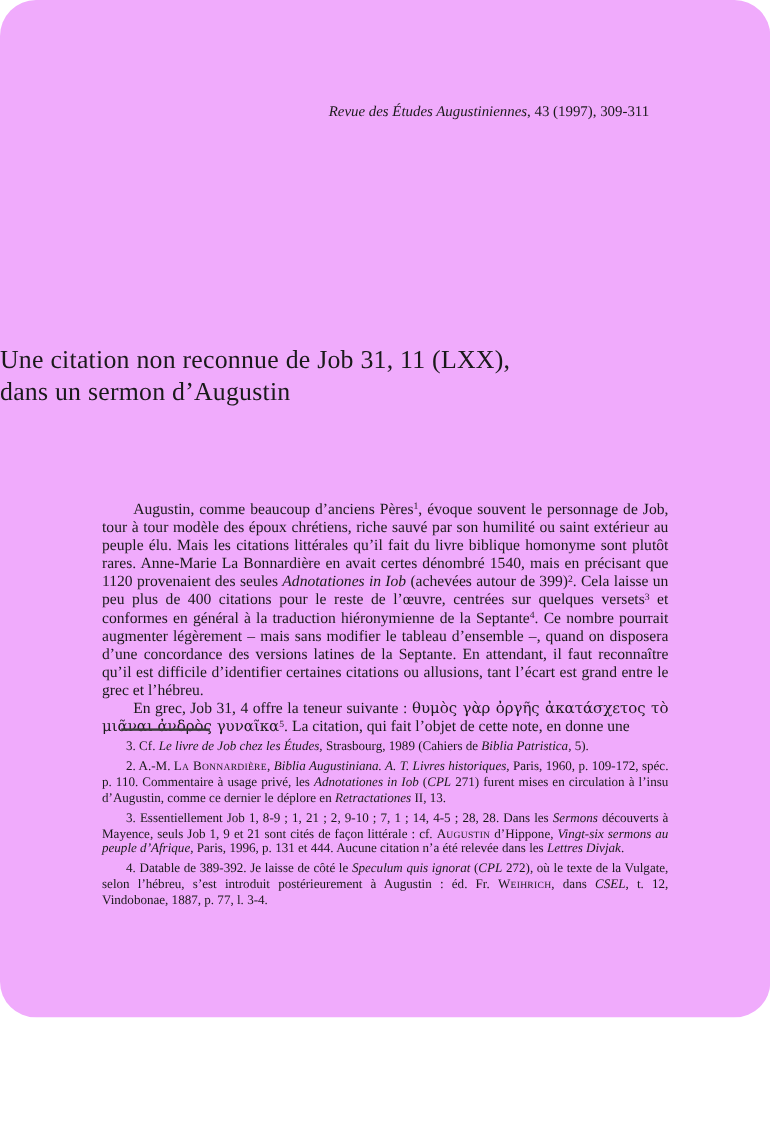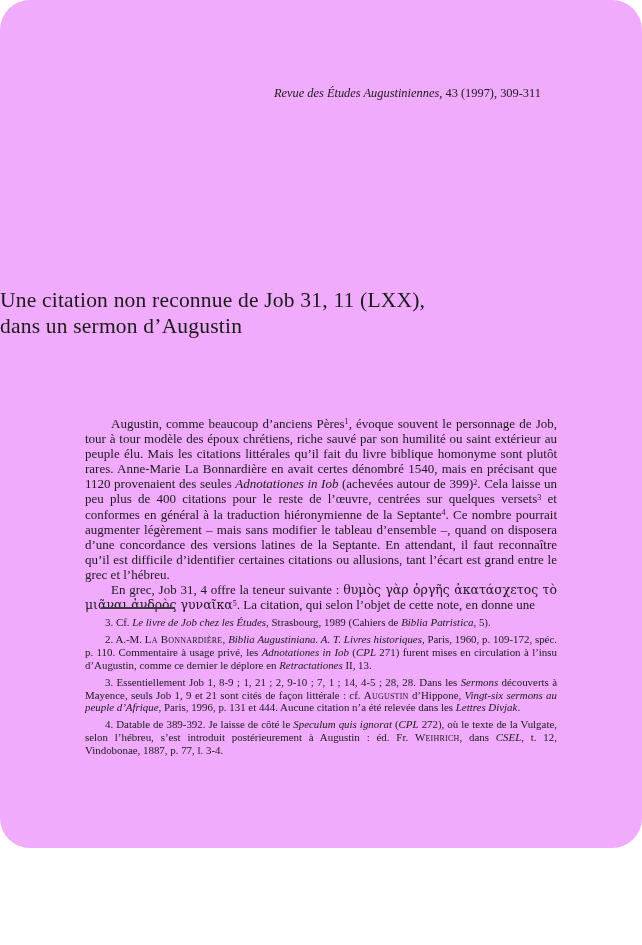--- a/index.html
+++ b/index.html
@@ -100,21 +100,21 @@
     <span class="journal">Revue des Études Augustiniennes</span><span>, 43 (1997), 309-311</span>
   </div>
 
   <h1 class="title">
     <div>Une citation non reconnue de Job 31, 11 (LXX),</div>
     <div>dans un sermon d’Augustin</div>
   </h1>
 
   <div class="body-text">
     <p><span class="seg-normal">Augustin, comme beaucoup d’anciens Pères</span><span class="seg-sup">1</span><span class="seg-normal">, évoque souvent le personnage de Job, tour à tour modèle des époux chrétiens, riche sauvé par son humilité ou saint extérieur au peuple élu. Mais les citations littérales qu’il fait du livre biblique homonyme sont plutôt rares. Anne-Marie La Bonnardière en avait certes dénombré 1540, mais en précisant que 1120 provenaient des seules </span><span class="seg-italic">Adnotationes in Iob</span><span class="seg-normal"> (achevées autour de 399)</span><span class="seg-sup">2</span><span class="seg-normal">. Cela laisse un peu plus de 400 citations pour le reste de l’œuvre, centrées sur quelques versets</span><span class="seg-sup">3</span><span class="seg-normal"> et conformes en général à la traduction hiéronymienne de la Septante</span><span class="seg-sup">4</span><span class="seg-normal">. Ce nombre pourrait augmenter légèrement – mais sans modifier le tableau d’ensemble –, quand on disposera d’une concordance des versions latines de la Septante. En attendant, il faut reconnaître qu’il est difficile d’identifier certaines citations ou allusions, tant l’écart est grand entre le grec et l’hébreu.</span></p>
-    <p><span class="seg-normal">En grec, Job 31, 4 offre la teneur suivante : </span><span class="seg-greek">θυμὸς γὰρ ὀργῆς ἀκατάσχετος τὸ μιᾶναι ἀνδρὸς γυναῖκα</span><span class="seg-sup">5</span><span class="seg-normal">. La citation, qui selon l’objet de cette note, en donne une</span></p>
+    <p><span class="seg-normal">En grec, Job 31, 4 offre la teneur suivante : </span><span class="seg-greek">θυμὸς γὰρ ὀργῆς ἀκατάσχετος τὸ μιᾶναι ἀνδρὸς γυναῖκα</span><span class="seg-sup">5</span><span class="seg-normal">. La citation, qui fait l’objet de cette note, en donne une</span></p>
   </div>
 
   <div class="fnrule"></div>
 
   <div class="footnotes">
     <p><span class="seg-normal">3. Cf. </span><span class="seg-italic">Le livre de Job chez les Études,</span><span class="seg-normal"> Strasbourg, 1989 (Cahiers de </span><span class="seg-italic">Biblia Patristica,</span><span class="seg-normal"> 5).</span></p>
     <p><span class="seg-normal">2. A.-M. </span><span class="seg-smallcaps">La Bonnardière,</span><span class="seg-normal"> </span><span class="seg-italic">Biblia Augustiniana. A. T. Livres historiques,</span><span class="seg-normal"> Paris, 1960, p. 109-172, spéc. p. 110. Commentaire à usage privé, les </span><span class="seg-italic">Adnotationes in Iob</span><span class="seg-normal"> (</span><span class="seg-italic">CPL</span><span class="seg-normal"> 271) furent mises en circulation à l’insu d’Augustin, comme ce dernier le déplore en </span><span class="seg-italic">Retractationes</span><span class="seg-normal"> II, 13.</span></p>
     <p><span class="seg-normal">3. Essentiellement Job 1, 8-9 ; 1, 21 ; 2, 9-10 ; 7, 1 ; 14, 4-5 ; 28, 28. Dans les </span><span class="seg-italic">Sermons</span><span class="seg-normal"> découverts à Mayence, seuls Job 1, 9 et 21 sont cités de façon littérale : cf. </span><span class="seg-smallcaps">Augustin</span><span class="seg-normal"> d’Hippone, </span><span class="seg-italic">Vingt-six sermons au peuple d’Afrique,</span><span class="seg-normal"> Paris, 1996, p. 131 et 444. Aucune citation n’a été relevée dans les </span><span class="seg-italic">Lettres Divjak</span><span class="seg-normal">.</span></p>
     <p><span class="seg-normal">4. Datable de 389-392. Je laisse de côté le </span><span class="seg-italic">Speculum quis ignorat</span><span class="seg-normal"> (</span><span class="seg-italic">CPL</span><span class="seg-normal"> 272), où le texte de la Vulgate, selon l’hébreu, s’est introduit postérieurement à Augustin : éd. Fr. </span><span class="seg-smallcaps">Weihrich</span><span class="seg-normal">, dans </span><span class="seg-italic">CSEL,</span><span class="seg-normal"> t. 12, Vindobonae, 1887, p. 77, l. 3-4.</span></p>
   </div>

